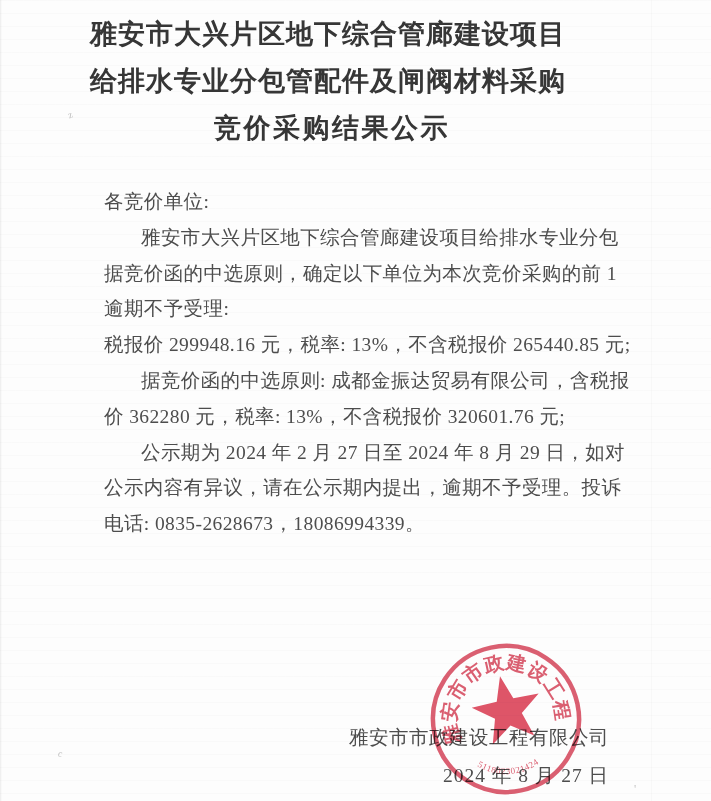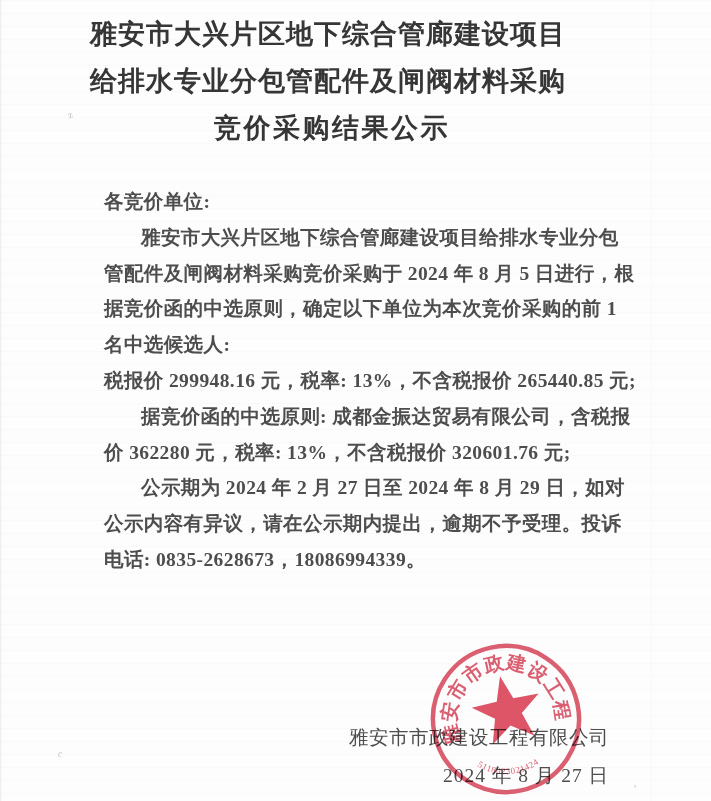--- a/index.html
+++ b/index.html
@@ -36,21 +36,20 @@
   .body{
     position:absolute;left:104px;top:184px;width:506px;
     color:#4d4d4d;
     font-size:19.5px;
     letter-spacing:.4px;
   }
   .body .line{
     height:35.8px;
     line-height:35.8px;
     white-space:nowrap;
-    font-weight:bold;
   }
   .body .line.indent{padding-left:37px;}
   
   .sig-company{
     position:absolute;top:726px;right:102px;
     color:#4d4d4d;font-size:19.5px;letter-spacing:.5px;line-height:24px;
     white-space:nowrap;
   }
   .sig-date{
     position:absolute;top:763px;right:102px;
@@ -95,23 +94,22 @@
   <div class="title">
     <div>雅安市大兴片区地下综合管廊建设项目</div>
     <div>给排水专业分包管配件及闸阀材料采购</div>
     <div class="t3">竞价采购结果公示</div>
   </div>
 
   <div class="body">
 
   <div class="line">各竞价单位:</div>
       <div class="line indent just">雅安市大兴片区地下综合管廊建设项目给排水专业分包</div>
-      <div class="line just">管配件及闸阀材料采购竞价采购于 2024 年 8 月 5 日进行，根</div>
       <div class="line just">据竞价函的中选原则，确定以下单位为本次竞价采购的前 1</div>
-      <div class="line">名中选候选人:</div>
+      <div class="line">逾期不予受理:</div>
       <div class="line">税报价 299948.16 元，税率: 13%，不含税报价 265440.85 元;</div>
       <div class="line indent just">据竞价函的中选原则: 成都金振达贸易有限公司，含税报</div>
       <div class="line">价 362280 元，税率: 13%，不含税报价 320601.76 元;</div>
       <div class="line indent just">公示期为 2024 年 2 月 27 日至 2024 年 8 月 29 日，如对</div>
       <div class="line just">公示内容有异议，请在公示期内提出，逾期不予受理。投诉</div>
       <div class="line">电话: 0835-2628673，18086994339。</div>
     </div>
 
   <div class="sig-company">雅安市市政建设工程有限公司</div>
   <div class="sig-date">2024 年 8 月 27 日</div>

